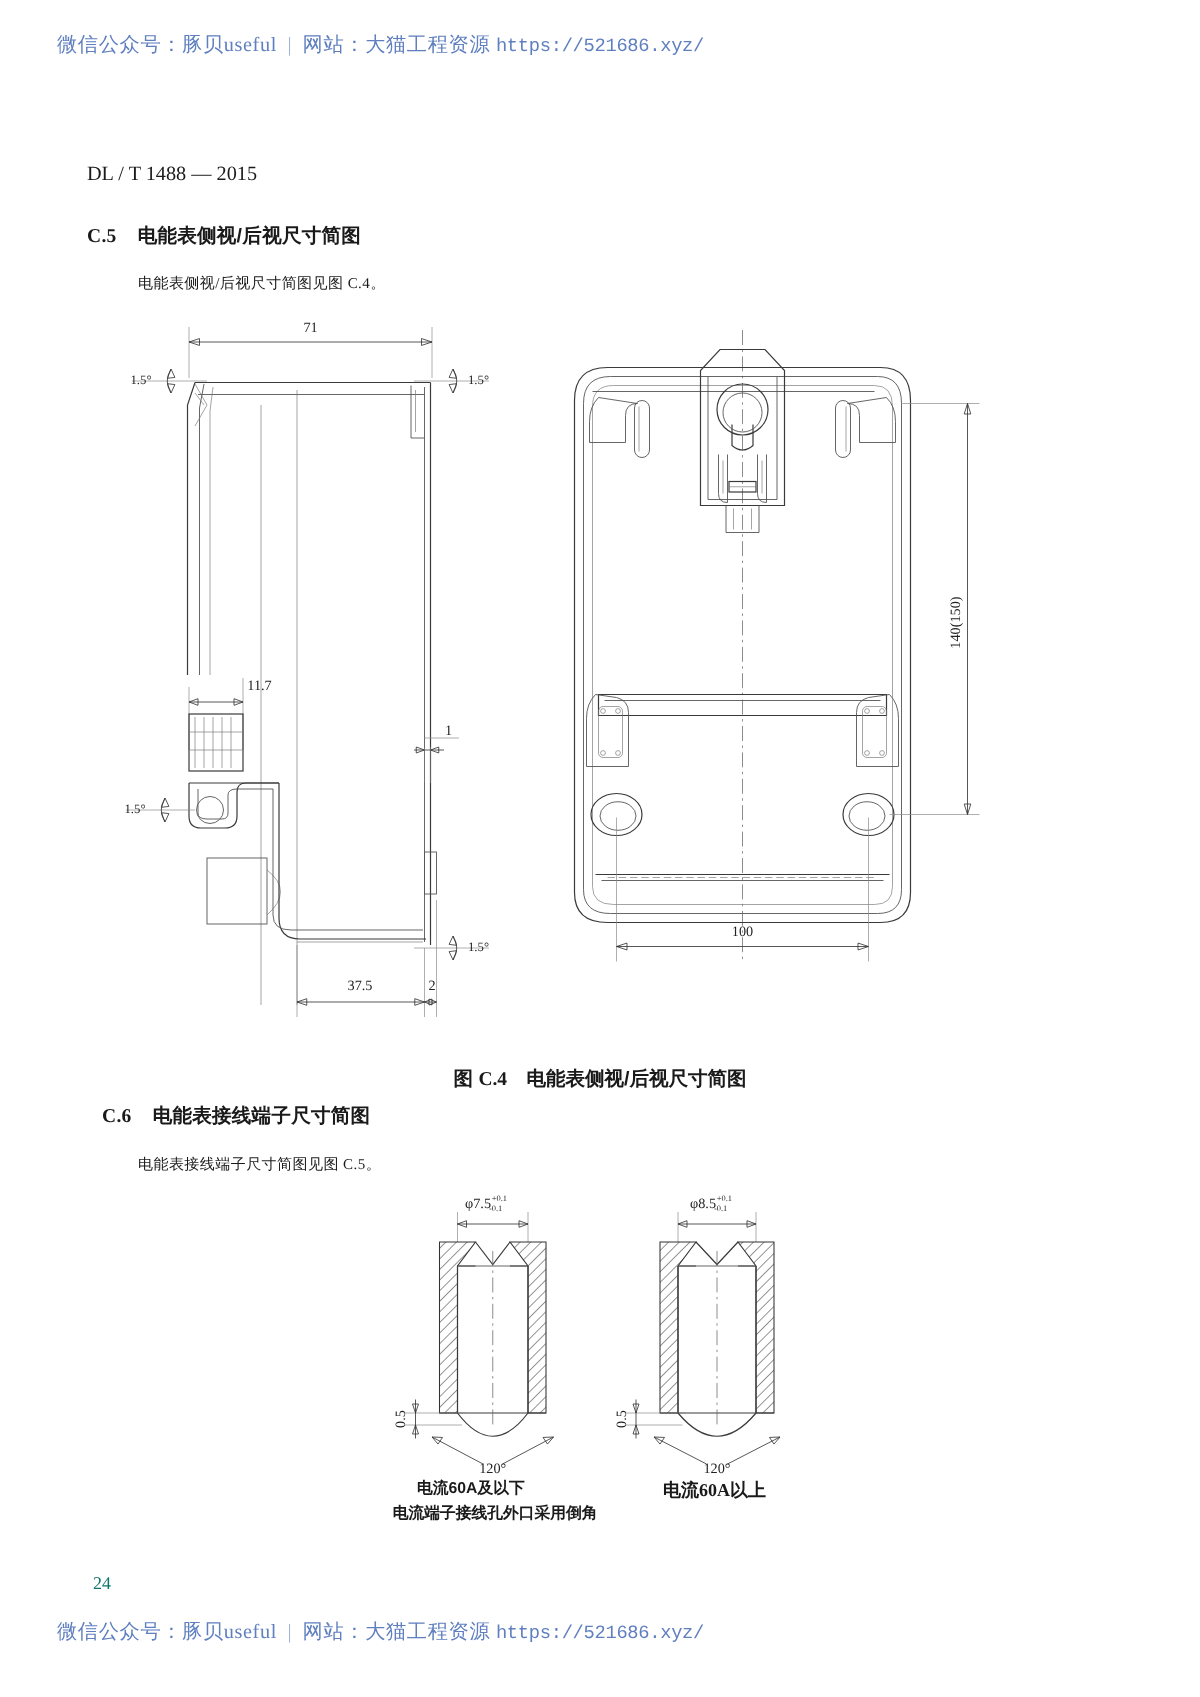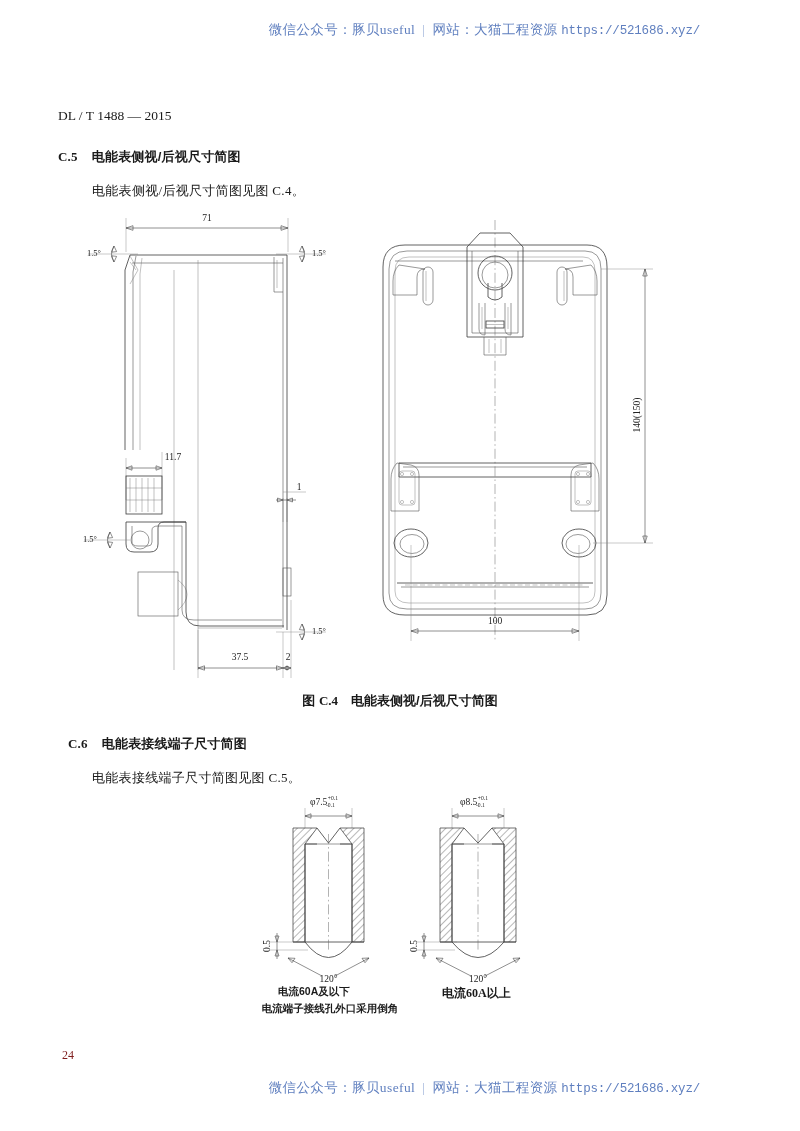--- a/index.html
+++ b/index.html
@@ -4,54 +4,54 @@
 <style>
   html,body{margin:0;padding:0;background:#ffffff;}
   body{
     width:800px;height:1131px;position:relative;overflow:hidden;
     font-family:"Liberation Serif", serif;color:#1a1a1a;
   }
   .page{position:absolute;inset:0;background:#fff;}
 
   
   .wm{
-    position:absolute;left:0;width:700px;text-align:right;
+    position:absolute;left:0;width:700px;text-align:left;
     font-family:"Liberation Serif", serif;font-size:13.5px;
-    color:#5f7fbf;letter-spacing:.4px;white-space:nowrap;
+    color:#5f7fbf;letter-spacing:.4px;white-space:nowrap;padding-left:38px;
   }
   .wm .sep{color:#9fb3da;padding:0 7px;}
   .wm .url{font-family:"Liberation Mono", monospace;font-size:12.5px;letter-spacing:-.2px;}
   .wm-top{top:21px;}
   .wm-bot{top:1079px;}
 
   
   .std-no{
     position:absolute;left:58px;top:108px;
     font-family:"Liberation Serif", serif;font-size:13.5px;
   }
   .std-no b{font-weight:normal;}
   .sec-head{
     position:absolute;font-family:"Liberation Sans", sans-serif;
     font-weight:bold;font-size:13px;letter-spacing:.2px;
   }
   .sec-head .num{font-family:"Liberation Serif",serif;font-weight:bold;}
   .sec-head .gap{display:inline-block;width:14px;}
   .body-p{
-    position:absolute;font-family:"Liberation Serif", serif;font-size:13px;
+    position:absolute;font-family:"Liberation Serif", serif;font-size:10px;
     letter-spacing:.3px;
   }
   .fig-cap{
     position:absolute;width:800px;left:0;text-align:center;
     font-family:"Liberation Sans", sans-serif;font-weight:bold;font-size:13px;
   }
   .fig-cap .n{font-family:"Liberation Serif",serif;}
   .fig-cap .gap{display:inline-block;width:13px;}
   .pg-num{
     position:absolute;left:62px;top:1048px;
-    font-family:"Liberation Serif",serif;font-size:12px;color:#7f1d1d;
+    font-family:"Liberation Serif",serif;font-size:12px;color:#0f766e;
   }
 
   
   .dwg{position:absolute;}
   svg{display:block;overflow:visible;}
   .ln{stroke:#3a3a3a;stroke-width:.8;fill:none;}
   .ln-thin{stroke:#555;stroke-width:.6;fill:none;}
   .ln-vthin{stroke:#777;stroke-width:.45;fill:none;}
   .dim{stroke:#333;stroke-width:.55;fill:none;}
   .ctr{stroke:#666;stroke-width:.5;fill:none;stroke-dasharray:10 3 1.6 3;}
@@ -252,21 +252,21 @@
 
       <line class="ext" x1="56" y1="320" x2="56" y2="416"></line>
       <line class="ext" x1="224" y1="320" x2="224" y2="416"></line>
       <line class="dim" x1="56" y1="406" x2="224" y2="406"></line>
       <path class="dim" d="M56 406 l7 -2.3 v4.6 z" fill="#333"></path>
       <path class="dim" d="M224 406 l-7 -2.3 v4.6 z" fill="#333"></path>
       <text class="dimtxt" x="140" y="397">100</text>
     </svg>
   </div>
 
-  <div class="fig-cap" style="top:692px;">
+  <div class="fig-cap" style="top:710px;">
     <span>图</span>
     <span class="n">C.4</span><span class="gap"></span><span>电能表侧视/后视尺寸简图</span>
   </div>
 
   <div class="sec-head" style="left:68px;top:735px;">
     <span class="num">C.6</span><span class="gap"></span><span>电能表接线端子尺寸简图</span>
   </div>
   <div class="body-p" style="left:92px;top:769px;">电能表接线端子尺寸简图见图 C.5。</div>
 
   <div class="dwg" style="left:250px;top:790px;">

